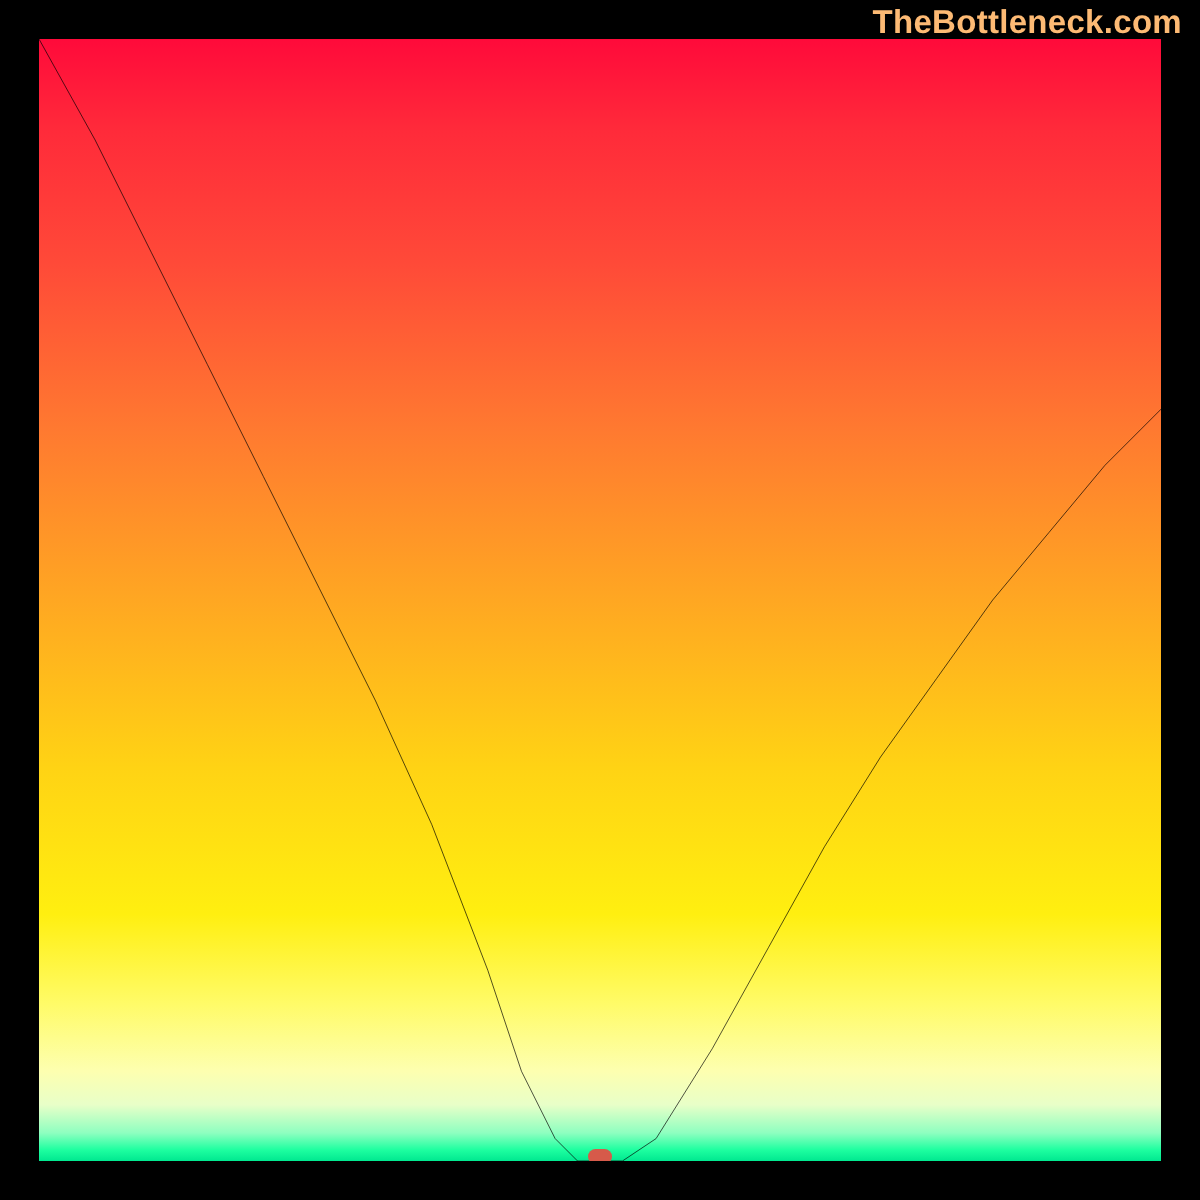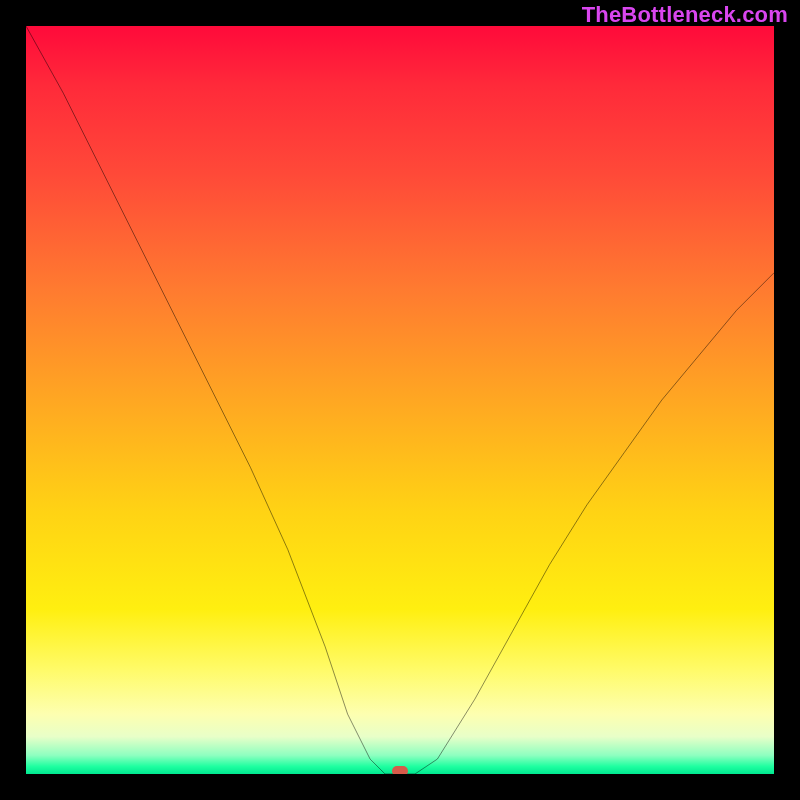--- a/index.html
+++ b/index.html
@@ -14,21 +14,21 @@
   .wrap {
     position: relative;
     width: 800px;
     height: 800px;
     background: #000;
   }
   .watermark {
     position: absolute;
     top: 2px;
     right: 12px;
-    color: #d946ef;
+    color: #fdba74;
     font-size: 22px;
     font-weight: 600;
     letter-spacing: 0.2px;
     user-select: none;
   }
   .plot-area {
     position: absolute;
     left: 26px;
     top: 26px;
     width: 748px;

